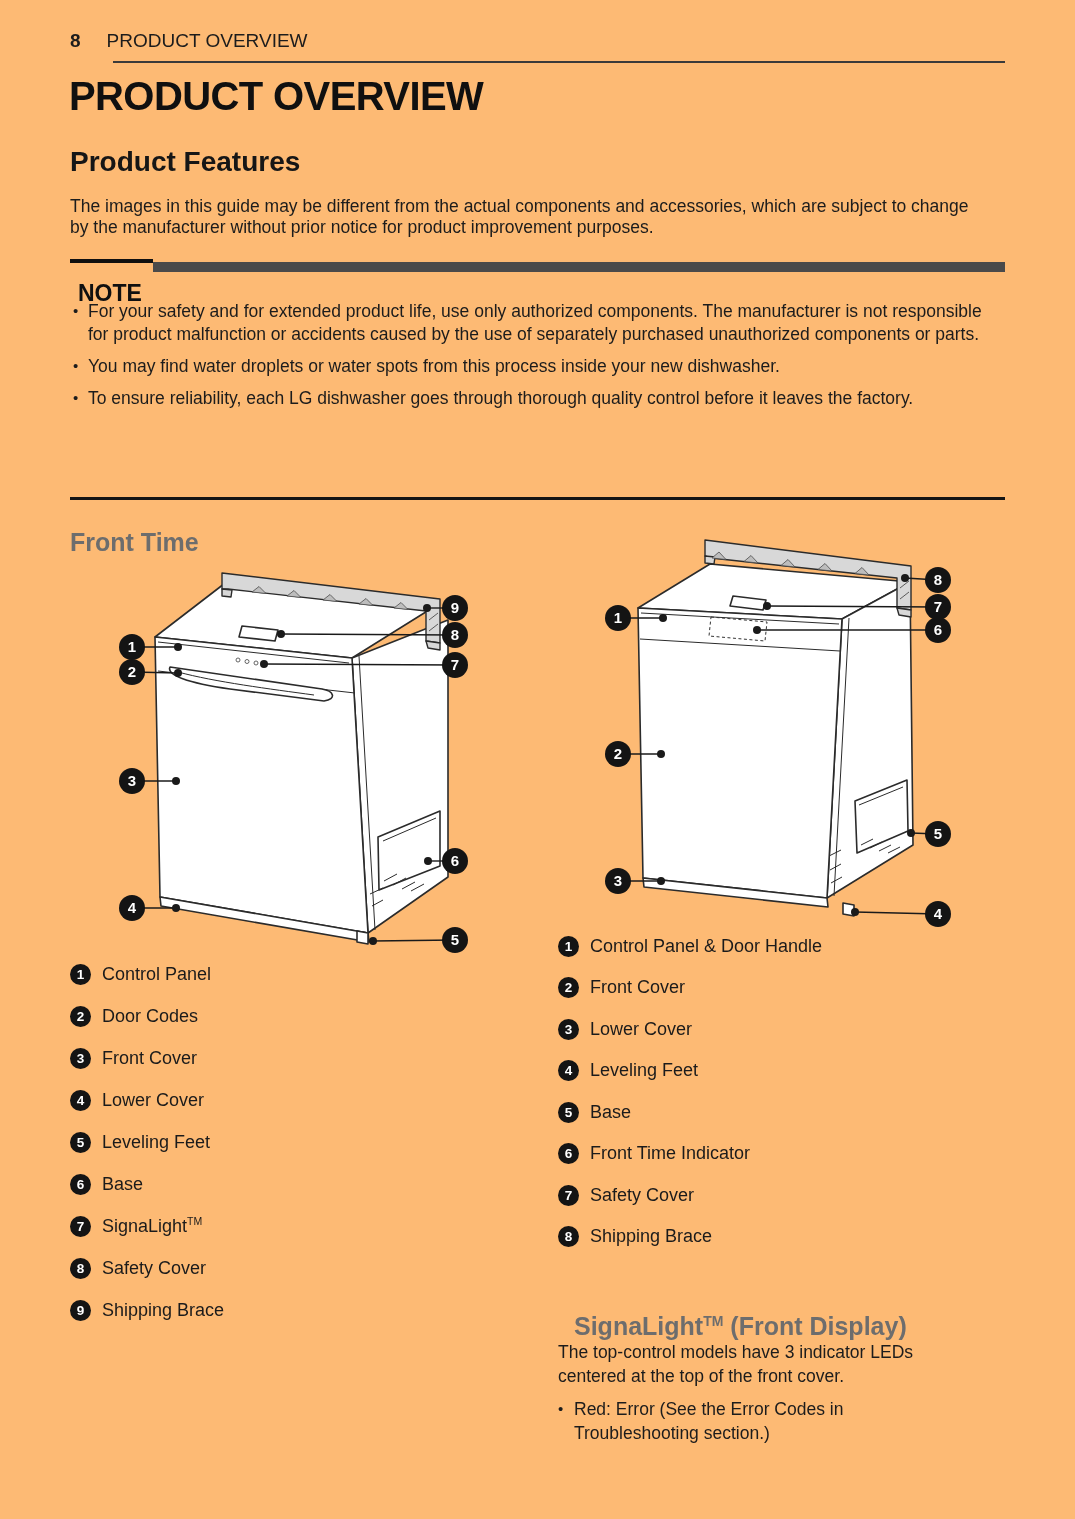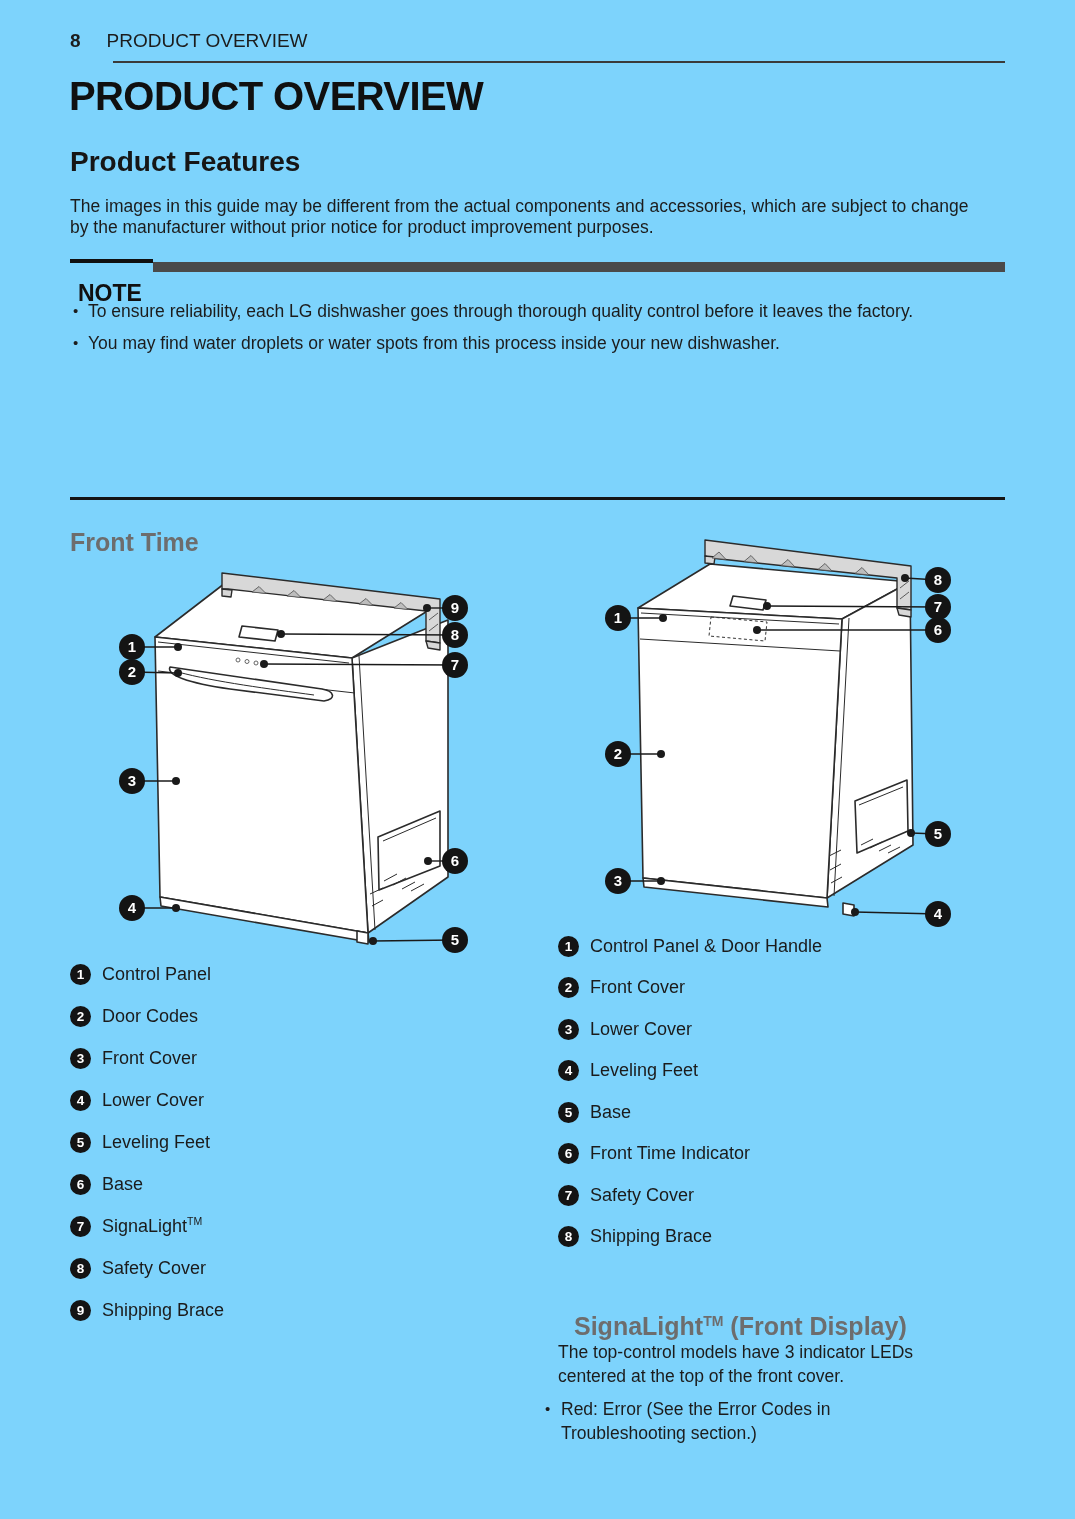--- a/index.html
+++ b/index.html
@@ -1,17 +1,17 @@
 <!DOCTYPE html>
 <html><head>
 <meta charset="utf-8">
 <style>
   html,body { margin:0; padding:0; background:#ffffff; }
   #page {
-    position:relative; width:1075px; height:1519px; background:#7dd3fc;
+    position:relative; width:1075px; height:1519px; background:#fdba74;
     font-family:"Liberation Sans","DejaVu Sans",sans-serif; color:#1c1c1c;
     overflow:hidden;
   }
   .abs { position:absolute; }
 
   
   .running-header { top:30px; left:70px; font-size:19px; }
   .running-header .pgnum { font-weight:700; margin-right:26px; }
   .header-rule { top:61px; left:113px; width:892px; height:2px; background:#3a3a3a; }
 
@@ -56,21 +56,21 @@
   .parts-right .part-item { margin-bottom:19.5px; }
   .badge { flex:0 0 auto; width:21px; height:21px; border-radius:50%; background:#141414; color:#fff;
            font-size:13.5px; font-weight:700; display:flex; align-items:center; justify-content:center; }
   .part-label { font-size:18px; color:#1b1b1b; }
   .part-label sup { font-size:10.5px; }
 
   
   .signalight-heading { top:1296px; left:558px; font-size:25px; font-weight:700; color:#6d6d6d; margin:16px; }
   .signalight-heading sup { font-size:14px; }
   .signalight-body { top:1341px; left:558px; width:400px; font-size:17.5px; line-height:23.5px; margin:0; }
-  .signalight-list { top:1398px; left:541px; width:392px; margin:0; padding:0; list-style:none; }
+  .signalight-list { top:1398px; left:554px; width:392px; margin:0; padding:0; list-style:none; }
   .signalight-list li { position:relative; padding-left:20px; font-size:17.5px; line-height:23.5px; }
   .signalight-list li::before { content:"\2022"; position:absolute; left:4px; top:-1px; font-size:15px; }
 </style>
 </head>
 <body>
 
 <div id="page">
 
   <div class="abs running-header">
     <span class="pgnum">8</span><span>PRODUCT OVERVIEW</span>
@@ -78,22 +78,23 @@
   <div class="abs header-rule"></div>
 
   <h1 class="abs page-title">PRODUCT OVERVIEW</h1>
   <h2 class="abs features-heading">Product Features</h2>
   <p class="abs features-body">The images in this guide may be different from the actual components and accessories, which are subject to change by the manufacturer without prior notice for product improvement purposes.</p>
 
   <div class="abs note-bar-thin"></div>
   <div class="abs note-bar-thick"></div>
   <h3 class="abs note-heading">NOTE</h3>
   <ul class="abs note-list">
+    <li><span>For your safety and for extended product life, use only authorized components. The manufacturer is not responsible for product malfunction or accidents caused by the use of separately purchased unauthorized components or parts.</span></li>
+    <li><span>You may find water droplets or water spots from this process inside your new dishwasher.</span></li>
     <li><span>To ensure reliability, each LG dishwasher goes through thorough quality control before it leaves the factory.</span></li>
-    <li><span>You may find water droplets or water spots from this process inside your new dishwasher.</span></li>
   </ul>
   <div class="abs note-rule"></div>
 
   <h3 class="abs front-view-heading">Front Time</h3>
 
   <svg class="abs diagram-left" viewBox="0 0 380 395">
     <g>
       <path class="outline" d="M55,77 L133,17 L337,45 L252,98 Z"></path>
       <path class="outline" d="M252,98 L348,60 L348,317 L268,373 Z"></path>
       <path class="outline" d="M55,77 L252,98 L268,373 L60,337 Z"></path>

